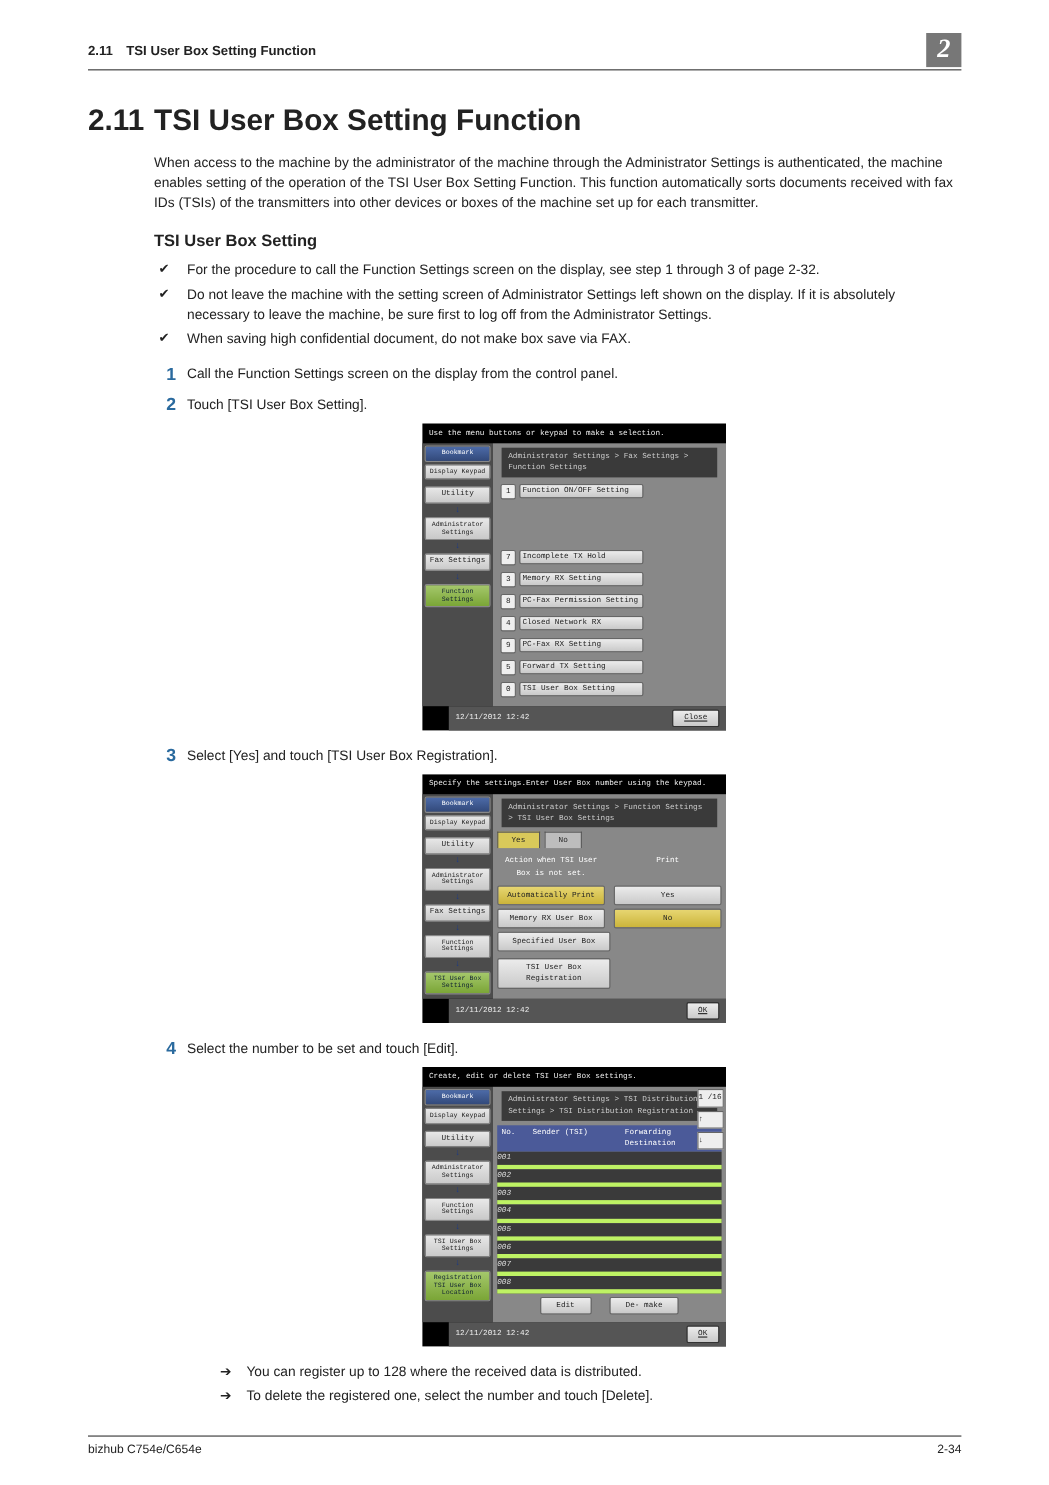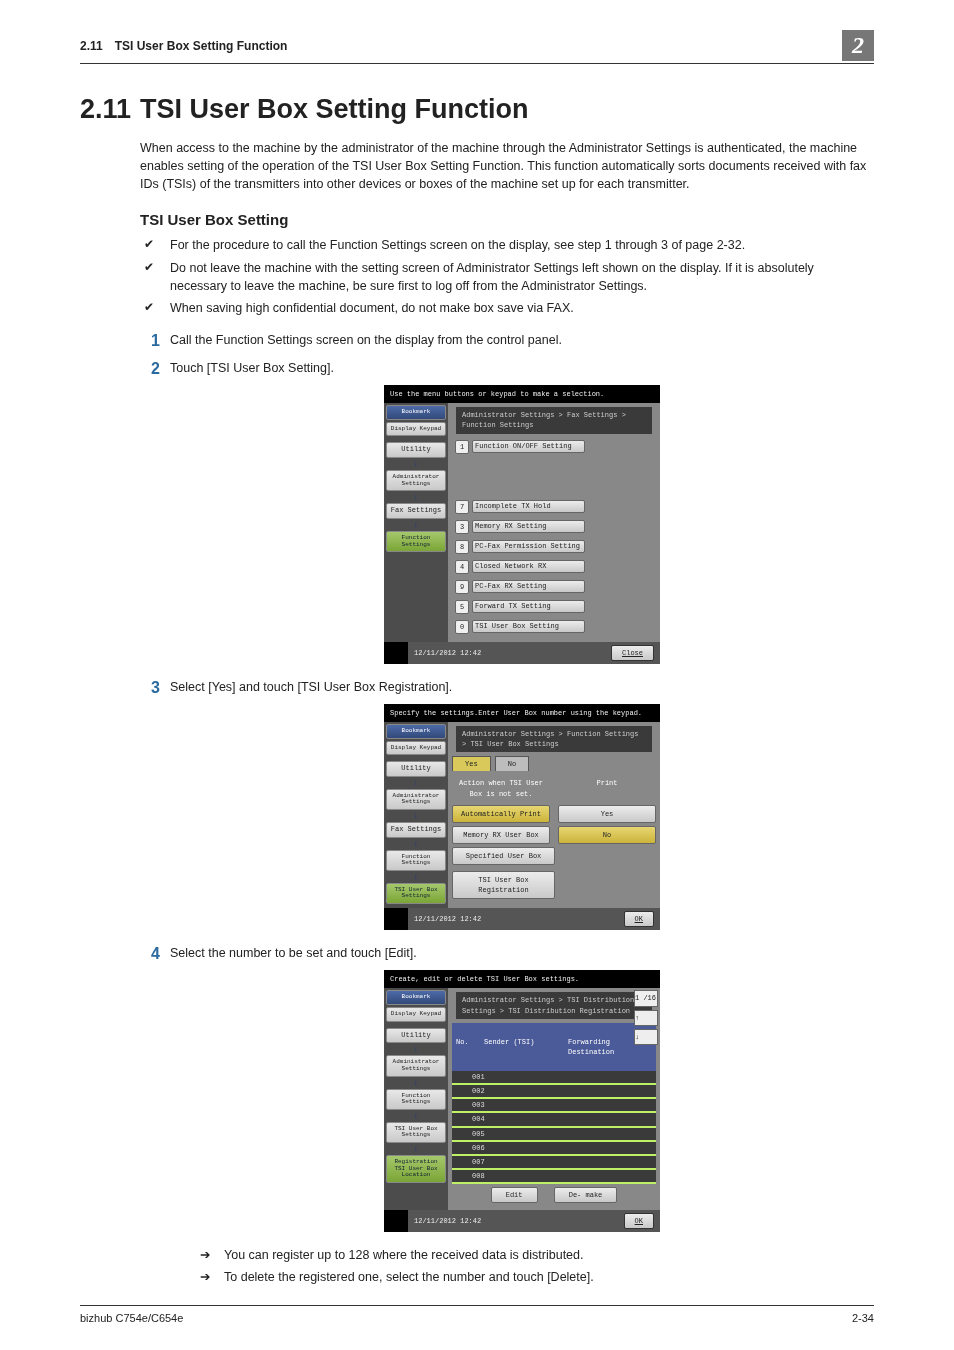--- a/index.html
+++ b/index.html
@@ -223,25 +223,25 @@
     color:#222; border:1px solid #666; border-radius:2px;
     padding:3px 4px; text-align:center; flex:1; font-size:7px;
   }
   .panel .main .row .cell.yellow { background: linear-gradient(#e7d672,#cbb43a); }
   .panel .main .row .title {
     color:#fff; flex:1; padding:3px 4px; text-align:center; font-size:7px; border:none; background:transparent;
   }
   .panel .main .row .half { flex:1; }
 
   
-  .panel .listhdr { background:#4b5a99; color:#fff; display:flex; padding:14px 4px; }
+  .panel .listhdr { background:#4b5a99; color:#fff; display:flex; padding:2px 4px; }
   .panel .listhdr span:nth-child(1){width:28px;}
   .panel .listhdr span:nth-child(2){flex:1;}
   .panel .listhdr span:nth-child(3){flex:1;}
-  .panel .listrow { background:#3a3a3a; color:#ddd; padding:1px 20px; border-bottom:2px solid #bef264; }
+  .panel .listrow { background:#3a3a3a; color:#ddd; padding:1px 0; border-bottom:4px solid #bef264;font-style:italic; }
   .panel .listrow span{display:inline-block; width:28px;}
   .panel .main .rightcol {
     position:absolute; right:2px; top:2px; width:24px;
   }
   .panel .main { position:relative; }
   .panel .main .rightcol .pg,
   .panel .main .rightcol .ar {
     background:#eee; color:#222; border:1px solid #666; text-align:left; font-size:7px;
     margin-bottom:3px; padding:2px 0;
   }

